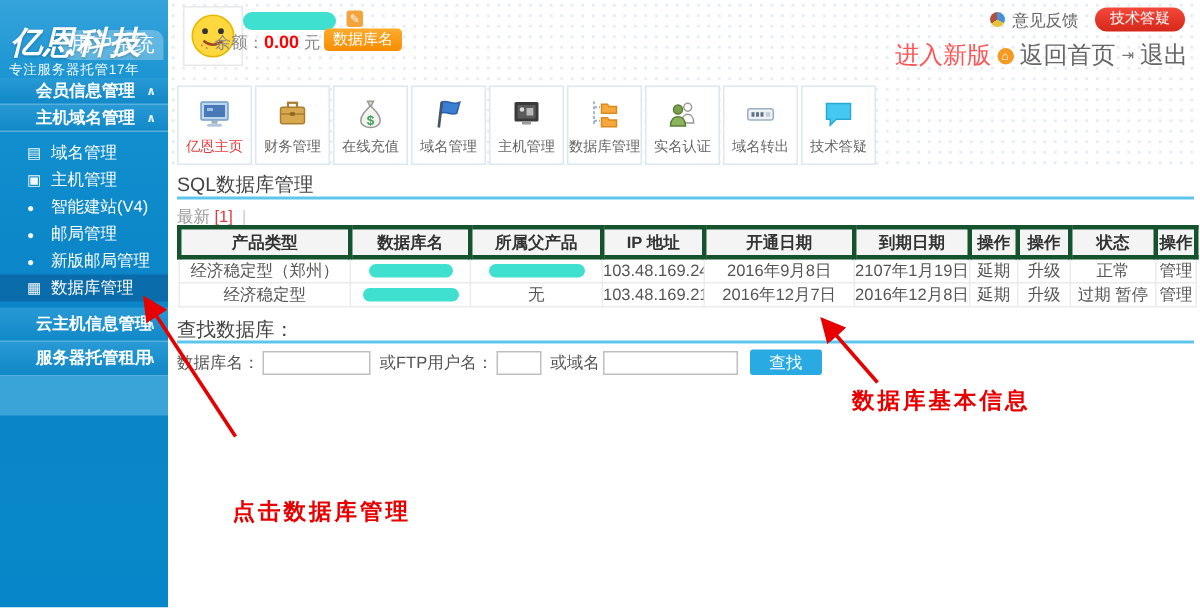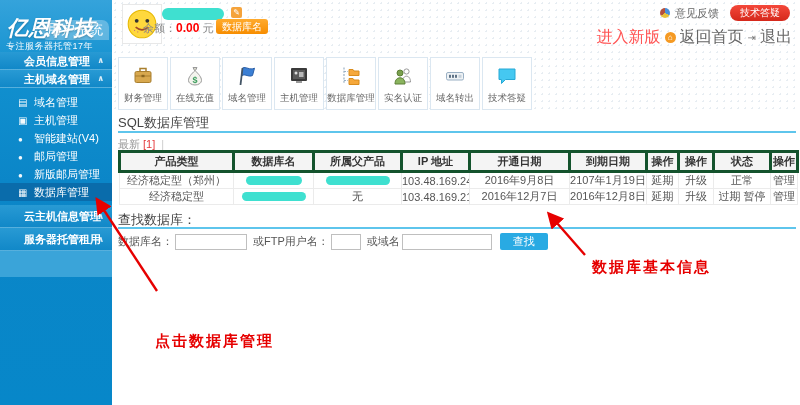--- a/index.html
+++ b/index.html
@@ -97,21 +97,21 @@
   
   .search-form { position:absolute; left:6px; top:233px; display:flex; align-items:center; font-size:11px; color:#555; }
   .search-form label { margin-right:2px; white-space:nowrap; }
   .search-form input { height:16px; border:1px solid #bfbfbf; background:#fff; margin-right:6px; font-size:11px; padding:0 2px; }
   .inp-db { width:72px; } .inp-ftp { width:30px; } .inp-domain { width:90px; }
   .find-btn { width:48px; height:17px; background:#29aae3; color:#fff; border:none; border-radius:2px; font-size:11px; cursor:pointer; margin-left:2px; }
   
   .anno-svg { position:absolute; left:0; top:0; z-index:5; pointer-events:none; }
   .anno-text { position:absolute; z-index:5; color:#e60000; font-size:15px; font-weight:bold; letter-spacing:2px; white-space:nowrap; }
   .anno-left { left:155px; top:292px;margin-top:40px; }
-  .anno-right { left:592px; top:258px; }
+  .anno-right { left:568px; top:258px; }
 </style>
 </head>
 <body>
 
 <div class="sidebar" data-name="sidebar">
   <div class="logo-block" data-name="logo-block">
     <span class="user-tag" data-name="user-system-tag">用户系统</span>
     <div class="logo" data-name="logo">亿恩科技</div>
     <div class="tagline" data-name="logo-tagline">专注服务器托管17年</div>
   </div>
@@ -190,20 +190,32 @@
   </div>
   <div class="tr-row2" data-name="topbar-links-row2">
     <span class="link-new" data-name="enter-new-version-link">进入新版</span>
     <span class="home-ic" data-name="home-icon"></span>
     <span data-name="back-home-link" style="cursor:pointer;">返回首页</span>
     <span class="out-ic" data-name="logout-icon"></span>
     <span data-name="logout-link" style="cursor:pointer;">退出</span>
   </div>
 
   <div class="toolbar" data-name="toolbar">
+    <div class="tool-box first" data-name="toolbar-item-home">
+      <span class="ticon" data-name="home-monitor-icon">
+        <svg width="24" height="24" viewBox="0 0 24 24">
+            <rect x="3" y="4" width="18" height="12" rx="1" fill="#bcd6ee" stroke="#6f9cc9"></rect>
+            <rect x="5" y="6" width="14" height="8" fill="#4a79b8"></rect>
+            <rect x="7" y="8" width="4" height="2" fill="#9fc1e8"></rect>
+            <rect x="10" y="16" width="4" height="2.5" fill="#9ab0c4"></rect>
+            <rect x="7" y="18.5" width="10" height="2" rx="1" fill="#b6c6d6"></rect>
+          </svg>
+      </span>
+      <span class="tlabel" data-name="toolbar-label">亿恩主页</span>
+    </div>
     <div class="tool-box" data-name="toolbar-item-finance">
       <span class="ticon" data-name="briefcase-icon">
         <svg width="24" height="24" viewBox="0 0 24 24">
             <rect x="9" y="4.5" width="6" height="4" fill="none" stroke="#a97f2f" stroke-width="1.5"></rect>
             <rect x="4" y="7.5" width="16" height="11" rx="1.5" fill="#d8a84e" stroke="#a97f2f"></rect>
             <line x1="4" y1="12" x2="20" y2="12" stroke="#a97f2f"></line>
             <rect x="10.5" y="10.8" width="3" height="2.4" fill="#8a6620"></rect>
           </svg>
       </span>
       <span class="tlabel" data-name="toolbar-label">财务管理</span>

